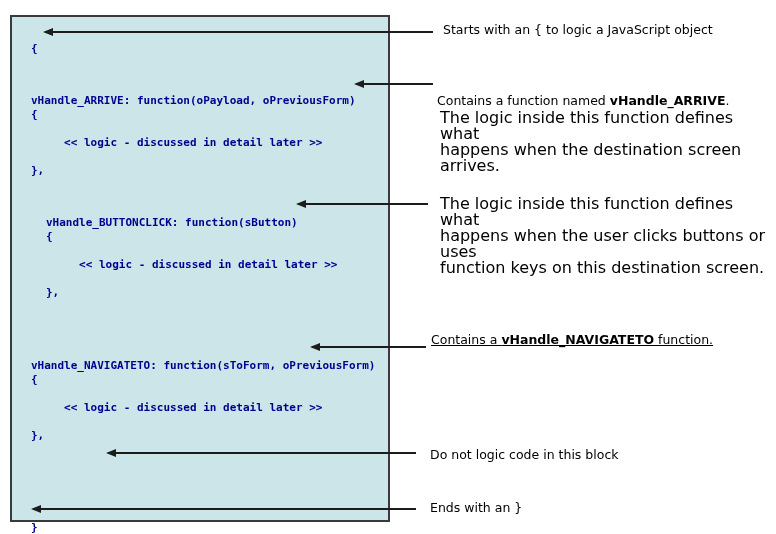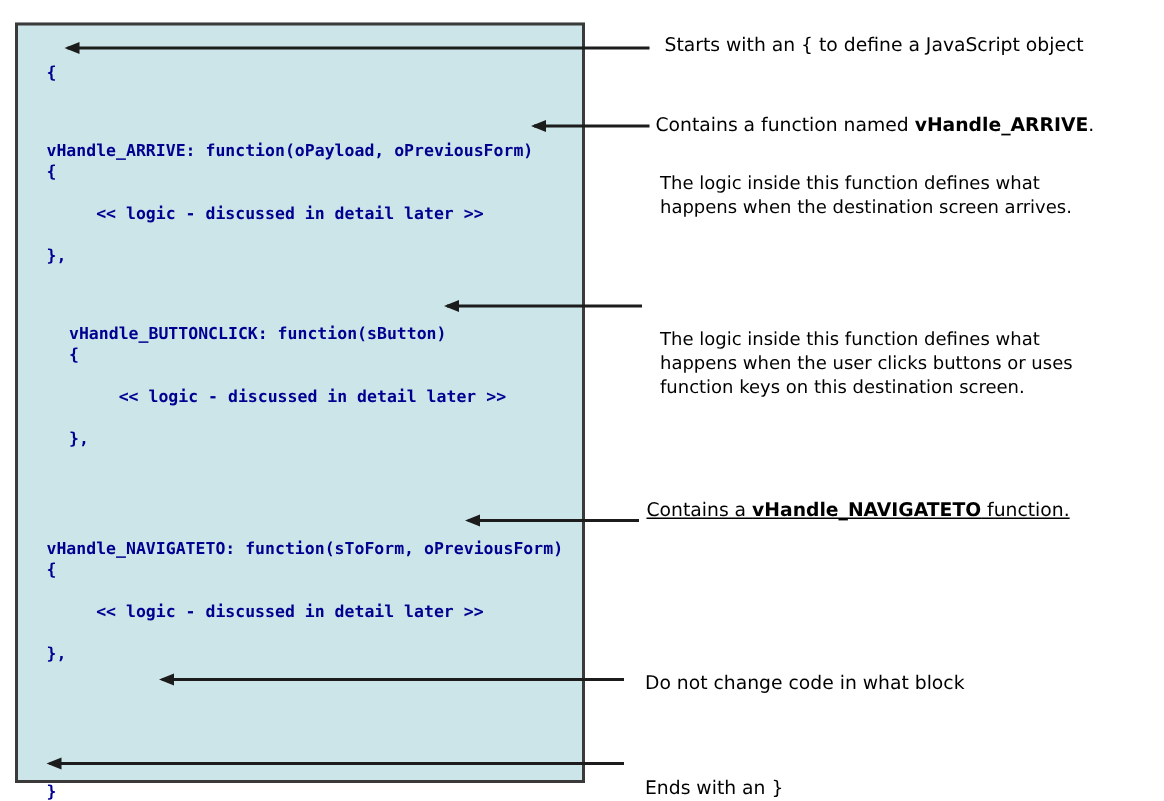--- a/index.html
+++ b/index.html
@@ -68,33 +68,33 @@
     width: 335px;
     color: #000000;
   }
   .ann-title {
     font-size: 12.5px;
     line-height: 16px;
     white-space: nowrap;
   }
   .ann-title b { font-weight: bold; }
   .ann-body {
-    margin-top: 23px;
+    margin-top: 1px;
     padding-left: 3px;
-    font-size: 12px;
+    font-size: 16px;
     line-height: 16px;
     white-space: pre-line;
   }
   .ann-body:empty { display: none; }
   .ann-1 { left: 443px; top: 22px;  }
-  .ann-2 { left: 437px; top: 75px;  }
+  .ann-2 { left: 437px; top: 93px;  }
   .ann-3 { left: 437px; top: 195px; }
   .ann-4 { left: 431px; top: 332px; text-decoration: underline; }
   .ann-5 { left: 430px; top: 447px; }
-  .ann-6 { left: 430px; top: 500px; margin-top: 17px; }
+  .ann-6 { left: 430px; top: 500px; }
 </style>
 </head>
 <body>
 
 <div class="canvas">
 
   <div class="code-box">
     <pre class="code-chunk chunk-open">{</pre>
     <pre class="code-chunk chunk-arrive">vHandle_ARRIVE: function(oPayload, oPreviousForm)
 {
@@ -118,42 +118,42 @@
   </div>
 
   <div class="arrow arrow-1"></div>
   <div class="arrow arrow-2"></div>
   <div class="arrow arrow-3"></div>
   <div class="arrow arrow-4"></div>
   <div class="arrow arrow-5"></div>
   <div class="arrow arrow-6"></div>
 
   <div class="ann ann-1">
-    <div class="ann-title"><span>Starts with an { to define a JavaScript object</span><b></b><span></span></div>
+    <div class="ann-title"><span>Starts with an { to logic a JavaScript object</span><b></b><span></span></div>
 
   </div>
 
   <div class="ann ann-2">
     <div class="ann-title"><span>Contains a function named </span><b>vHandle_ARRIVE</b><span>.</span></div>
     <div class="ann-body">The logic inside this function defines what
 happens when the destination screen arrives.</div>
   </div>
 
   <div class="ann ann-3">
     <div class="ann-body">The logic inside this function defines what
 happens when the user clicks buttons or uses
 function keys on this destination screen.</div>
   </div>
 
   <div class="ann ann-4">
     <div class="ann-title"><span>Contains a </span><b>vHandle_NAVIGATETO</b><span> function.</span></div>
   </div>
 
   <div class="ann ann-5">
-    <div class="ann-title"><span>Do not change code in what block</span><b></b><span></span></div>
+    <div class="ann-title"><span>Do not logic code in this block</span><b></b><span></span></div>
 
   </div>
 
   <div class="ann ann-6">
     <div class="ann-title"><span>Ends with an }</span><b></b><span></span></div>
 
   </div>
 
 </div>
 

